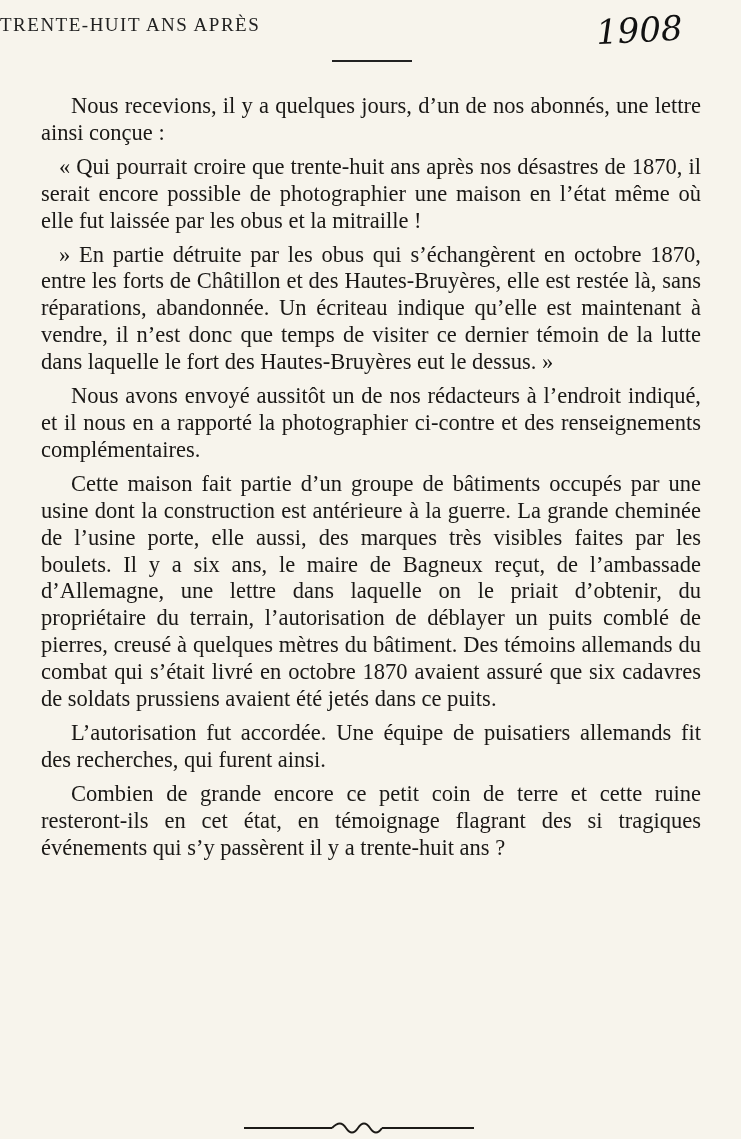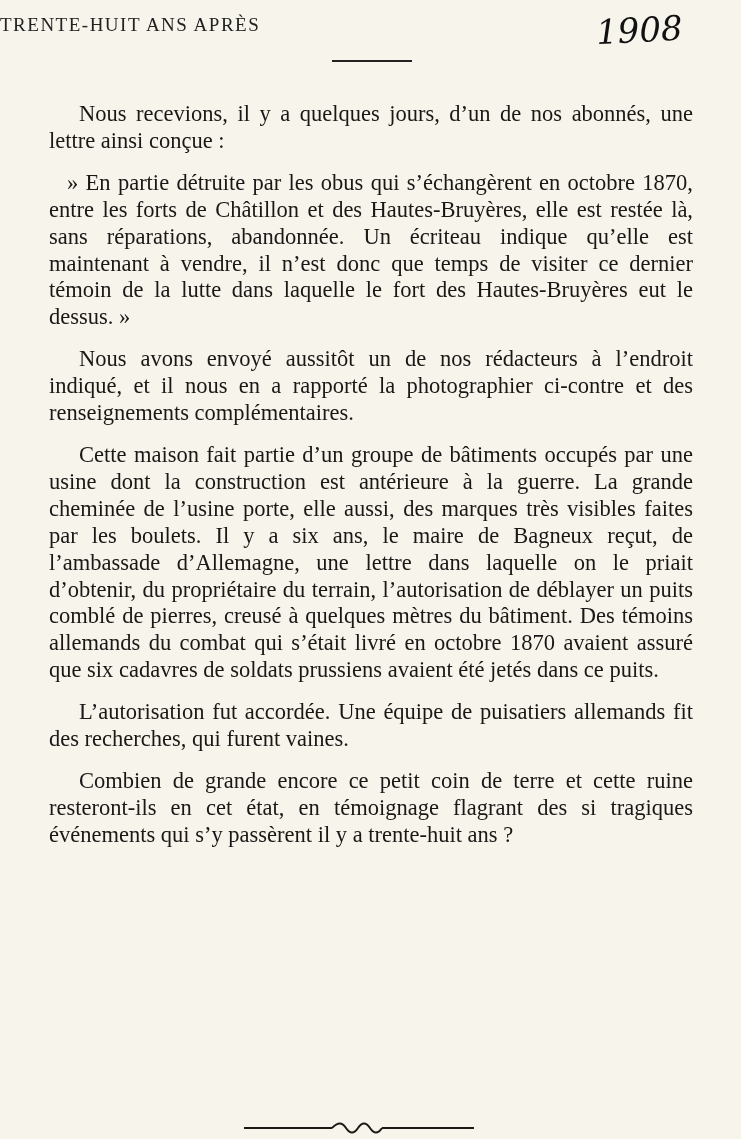--- a/index.html
+++ b/index.html
@@ -28,39 +28,40 @@
       position: absolute; left: 332px; top: 60px; width: 80px; height: 2px;
       background: #222;
     }
     .text {
       position: absolute; left: 34px; top: 86px; width: 674px;
       font-family: "Liberation Serif", serif;
       font-size: 22.5px; line-height: 26.9px;
       text-align: justify;
       color: #1a1816;
     }
-    .text p { margin: 15px; text-indent: 30px; hyphens: manual; }
+    .text p { margin: 7px; text-indent: 30px; hyphens: manual; }
     .text p.quote { text-indent: 18px; }
     .ornament {
       position: absolute; left: 244px; top: 1120px; width: 230px; height: 14px;
     }
   </style>
 </head>
 <body>
 
 <div class="title">TRENTE-HUIT ANS APRÈS</div>
 <div class="year">1908</div>
 <div class="title-rule"></div>
 
 <div class="text">
   <p>Nous recevions, il y a quelques jours, d’un de nos abonnés, une lettre ainsi conçue :</p>
+  <p class="quote">« Qui pourrait croire que trente-huit ans après nos désastres de 1870, il serait encore possible de photographier une maison en l’état même où elle fut laissée par les obus et la mitraille !</p>
   <p class="quote">» En partie détruite par les obus qui s’échangèrent en octobre 1870, entre les forts de Châtillon et des Hautes-Bruyères, elle est restée là, sans réparations, abandonnée. Un écriteau indique qu’elle est maintenant à vendre, il n’est donc que temps de visiter ce dernier témoin de la lutte dans laquelle le fort des Hautes-Bruyères eut le dessus. »</p>
   <p>Nous avons envoyé aussitôt un de nos rédacteurs à l’endroit indiqué, et il nous en a rapporté la photographier ci-contre et des renseignements complémentaires.</p>
   <p>Cette maison fait partie d’un groupe de bâtiments occupés par une usine dont la construction est antérieure à la guerre. La grande cheminée de l’usine porte, elle aussi, des marques très visibles faites par les boulets. Il y a six ans, le maire de Bagneux reçut, de l’ambassade d’Allemagne, une lettre dans laquelle on le priait d’obtenir, du propriétaire du terrain, l’autorisation de déblayer un puits comblé de pierres, creusé à quelques mètres du bâtiment. Des témoins allemands du combat qui s’était livré en octobre 1870 avaient assuré que six cadavres de soldats prussiens avaient été jetés dans ce puits.</p>
-  <p>L’autorisation fut accordée. Une équipe de puisatiers allemands fit des recherches, qui furent vaines.</p>
+  <p>L’autorisation fut accordée. Une équipe de puisatiers allemands fit des recherches, qui furent ainsi.</p>
   <p>Combien de grande encore ce petit coin de terre et cette ruine resteront-ils en cet état, en témoignage flagrant des si tragiques événements qui s’y passèrent il y a trente-huit ans ?</p>
 </div>
 
 <svg class="ornament" viewBox="0 0 230 14">
   <line x1="0" y1="8" x2="88" y2="8" stroke="#1c1a17" stroke-width="2.2"></line>
   <path d="M88 8 C94 2, 98 2, 102 8 S110 14, 114 8 S122 2, 126 8 S134 14, 138 8" fill="none" stroke="#1c1a17" stroke-width="2"></path>
   <line x1="138" y1="8" x2="230" y2="8" stroke="#1c1a17" stroke-width="2.2"></line>
 </svg>
 
 </body></html>

